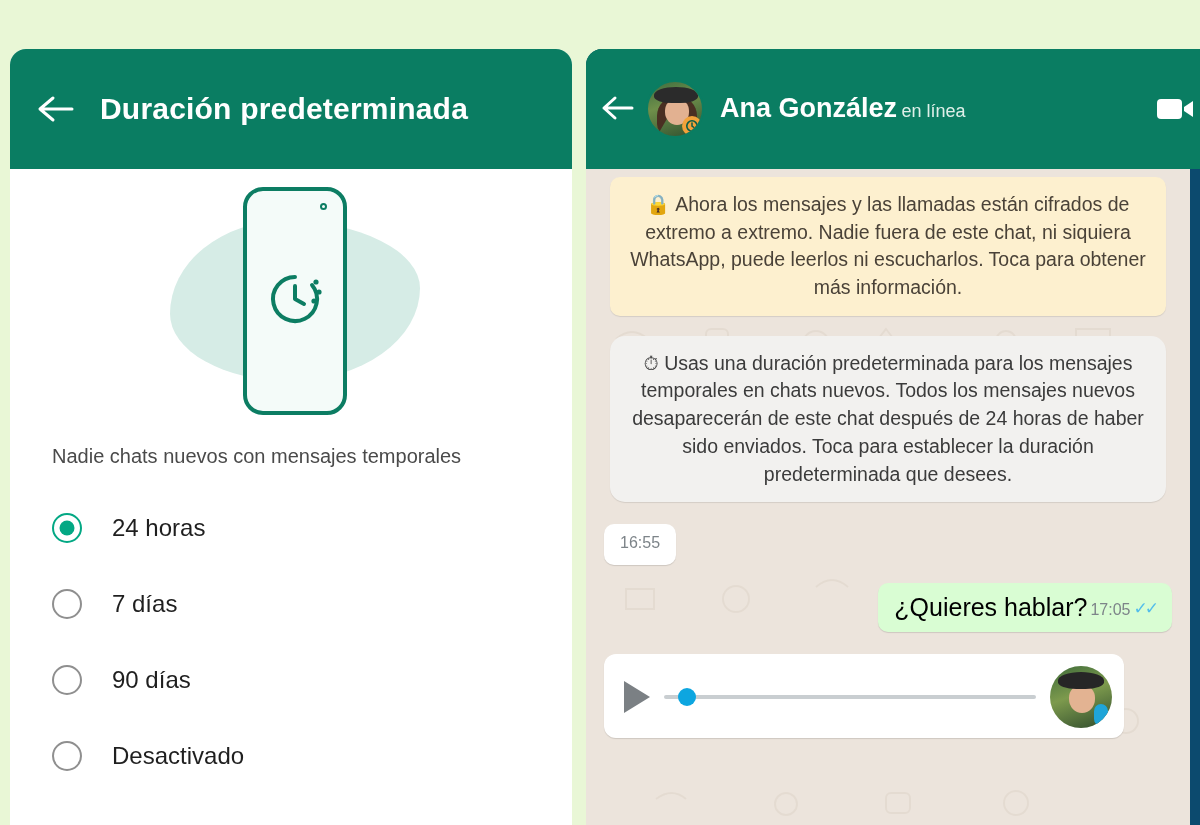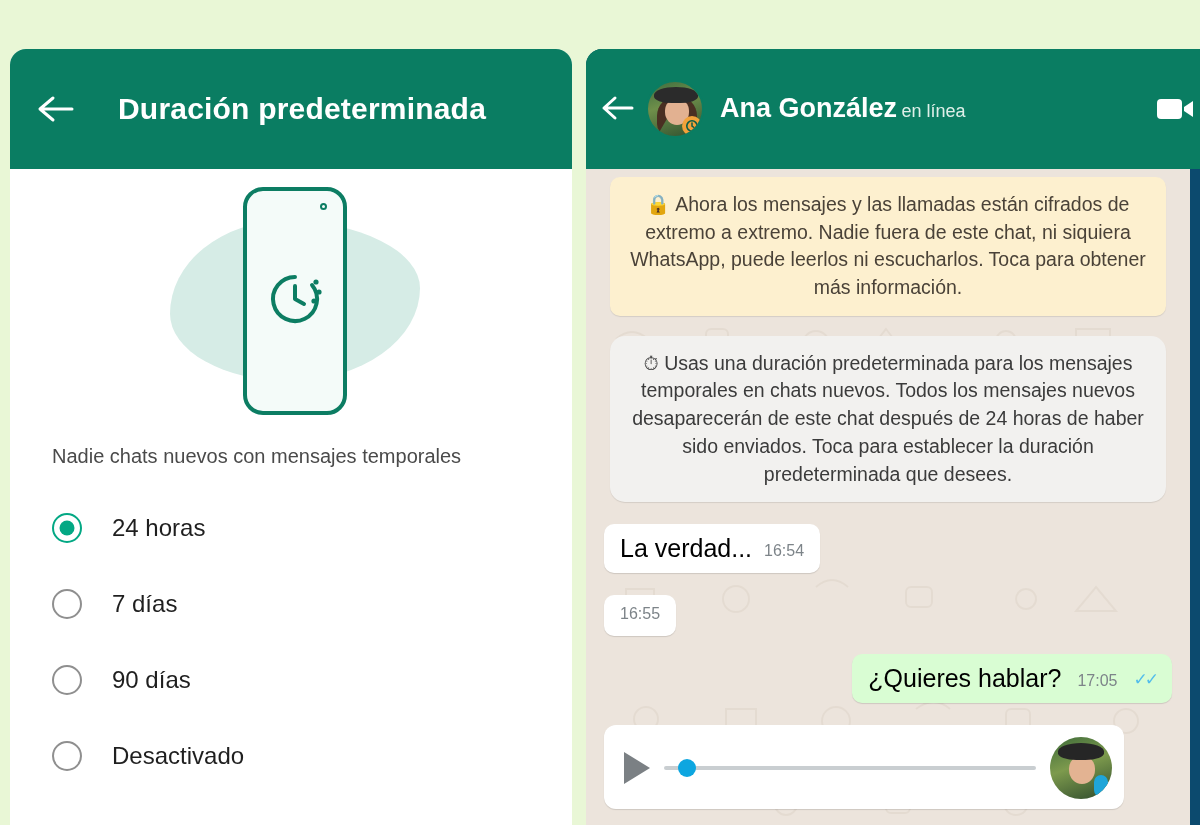--- a/index.html
+++ b/index.html
@@ -23,21 +23,21 @@
     background: #ffffff;
     border-radius: 16px 16px 0 0;
     overflow: hidden;
   }
   .lp-header {
     height: 120px;
     background: #0a7d62;
     display: flex;
     align-items: center;
     padding: 0 26px;
-    gap: 44px;
+    gap: 26px;
   }
   .back-arrow {
     width: 38px; height: 30px;
     position: relative;
     flex: 0 0 auto;
   }
   .back-arrow svg { display: block; }
   .lp-title {
     color: #ffffff;
     font-size: 30px;
@@ -234,21 +234,21 @@
     gap: 12px;
     font-size: 25px;
     box-shadow: 0 1px 1px rgba(0,0,0,.13);
   }
   .b-out {
     background: #d9fdd3;
     border-radius: 10px;
     padding: 10px 16px;
     display: flex;
     align-items: flex-end;
-    gap: 16px;
+    gap: 3px;
     font-size: 25px;
     box-shadow: 0 1px 1px rgba(0,0,0,.13);
   }
   .time {
     font-size: 16px;
     color: #7d8489;
     white-space: nowrap;
     padding-bottom: 3px;
   }
   .ticks { color:#53bdeb; font-size: 17px; padding-bottom:3px; letter-spacing:-3px;}
@@ -442,26 +442,20 @@
     <div class="messages">
 
       <div class="bubble sys-enc">
         <span>🔒 </span><span>Ahora los mensajes y las llamadas están cifrados de extremo a extremo. Nadie fuera de este chat, ni siquiera WhatsApp, puede leerlos ni escucharlos. Toca para obtener más información.</span>
       </div>
 
       <div class="bubble sys-note">
         <span>⏱ </span><span>Usas una duración predeterminada para los mensajes temporales en chats nuevos. Todos los mensajes nuevos desaparecerán de este chat después de 24 horas de haber sido enviados. Toca para establecer la duración predeterminada que desees.</span>
       </div>
 
-      <div class="row-in">
-        <div class="b-in">
-          <span>La verdad...</span>
-          <span class="time">16:54</span>
-        </div>
-      </div>
 
       <div class="row-in">
         <div class="b-in">
           <span class="time">16:55</span>
         </div>
       </div>
 
       <div class="row-out">
         <div class="b-out">
           <span>¿Quieres hablar?</span>

